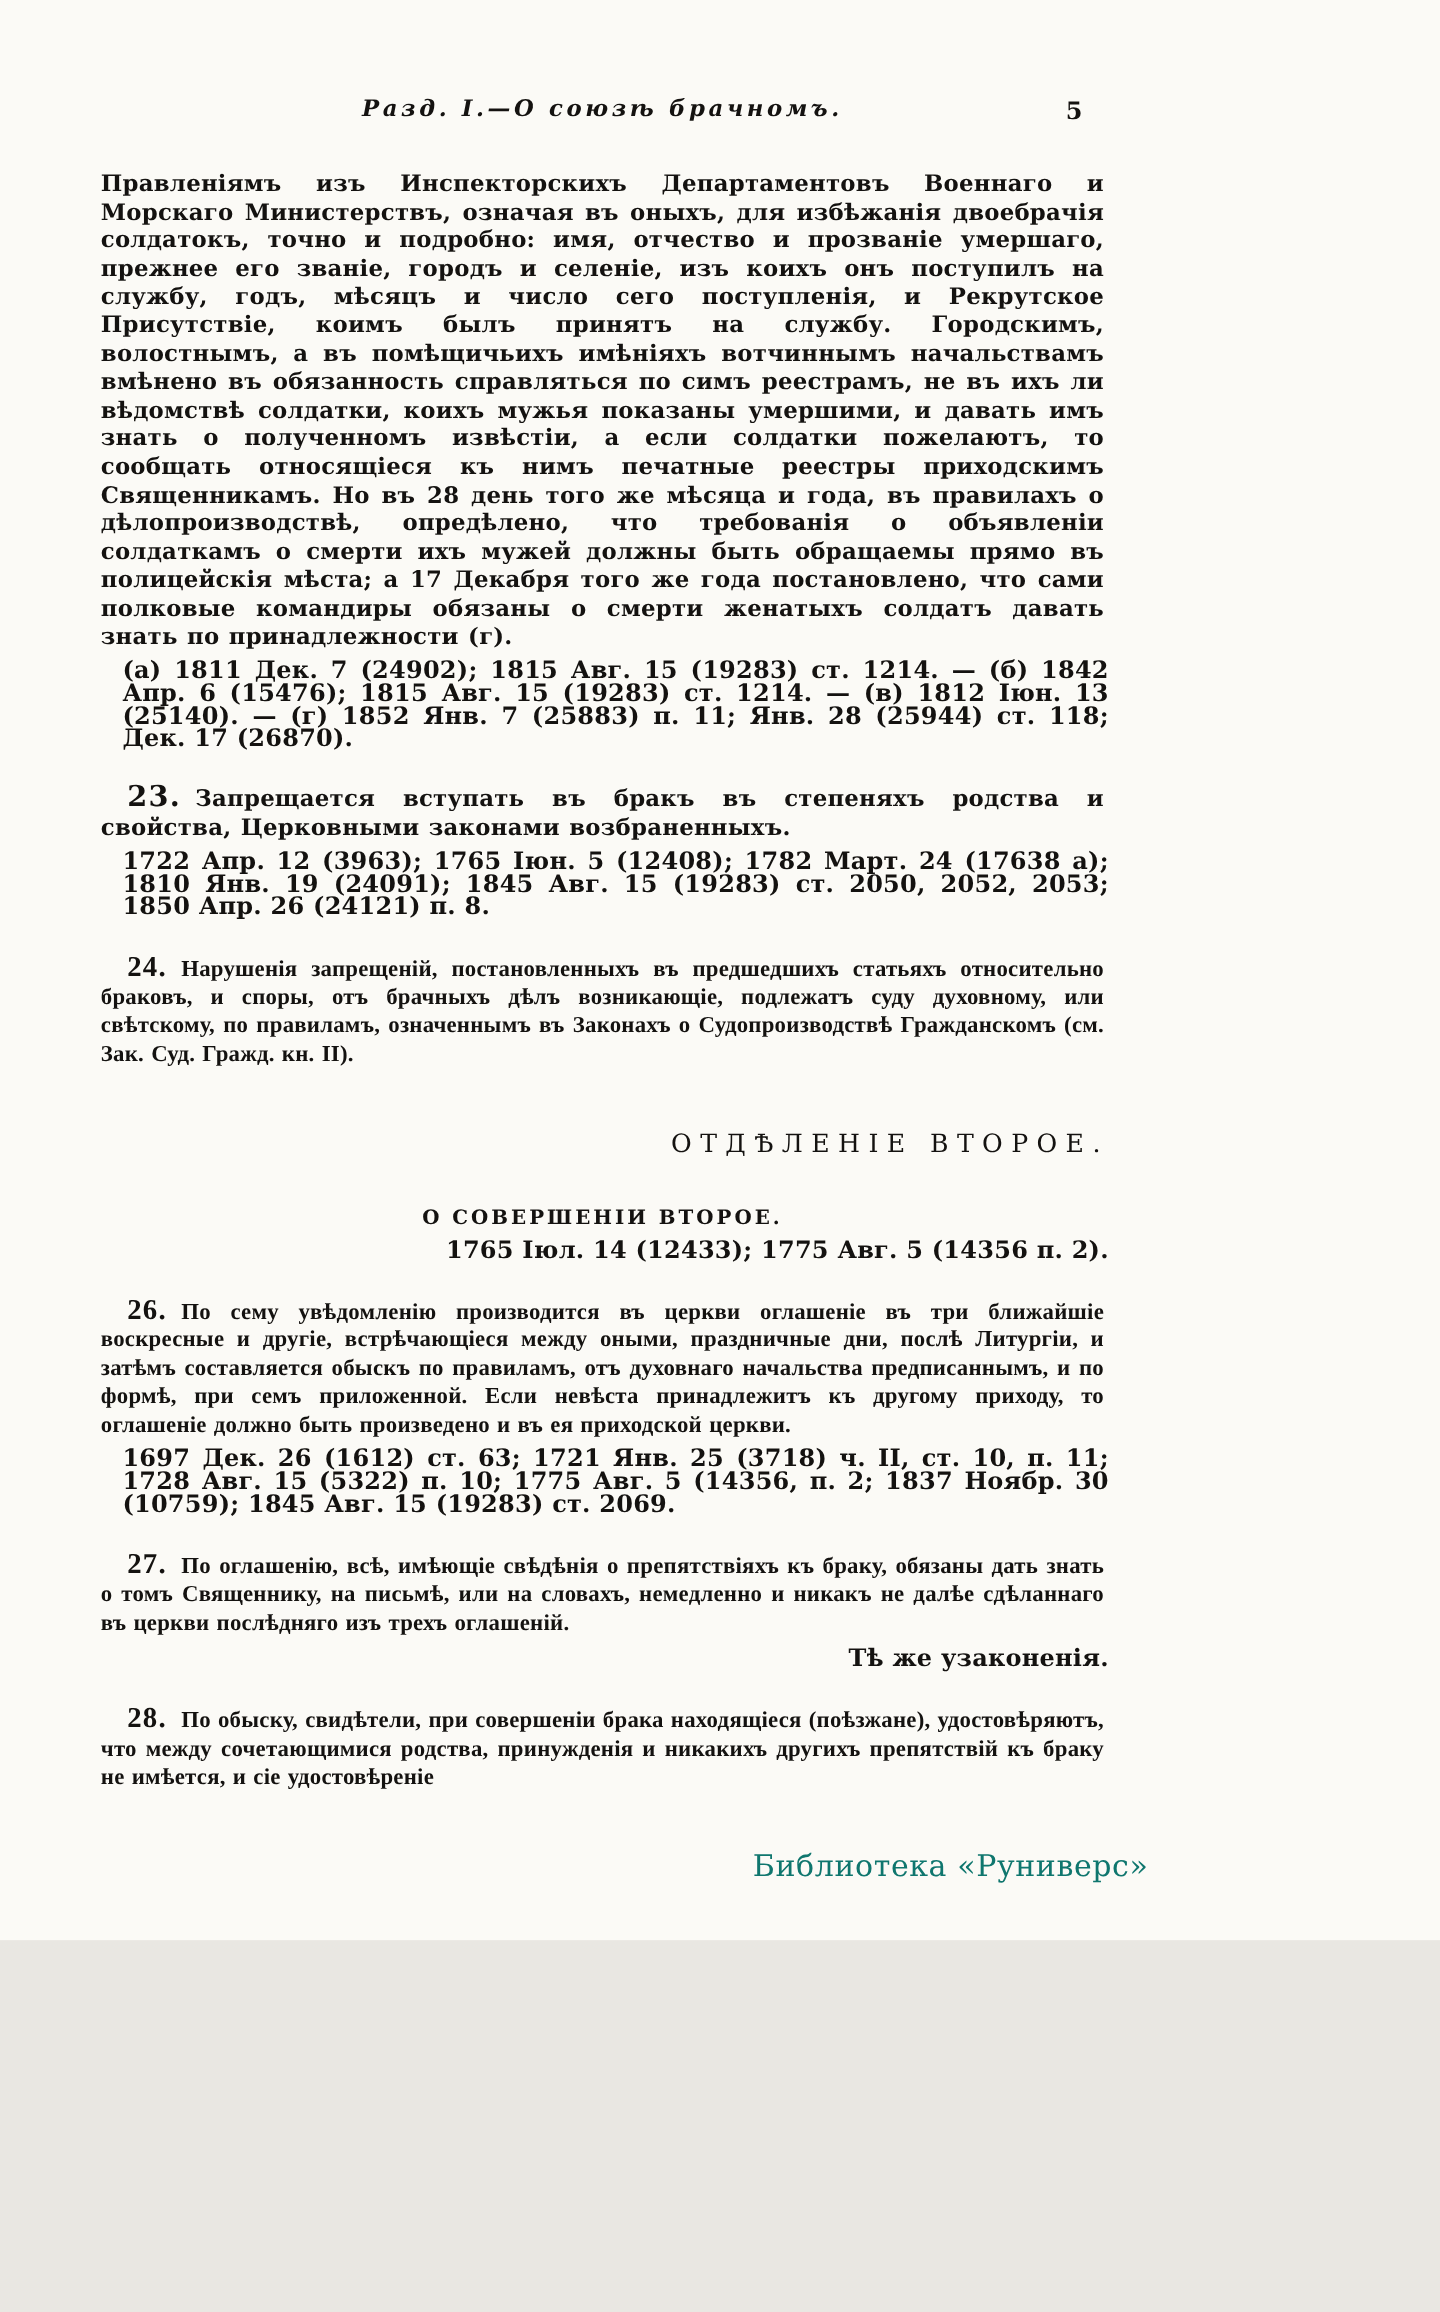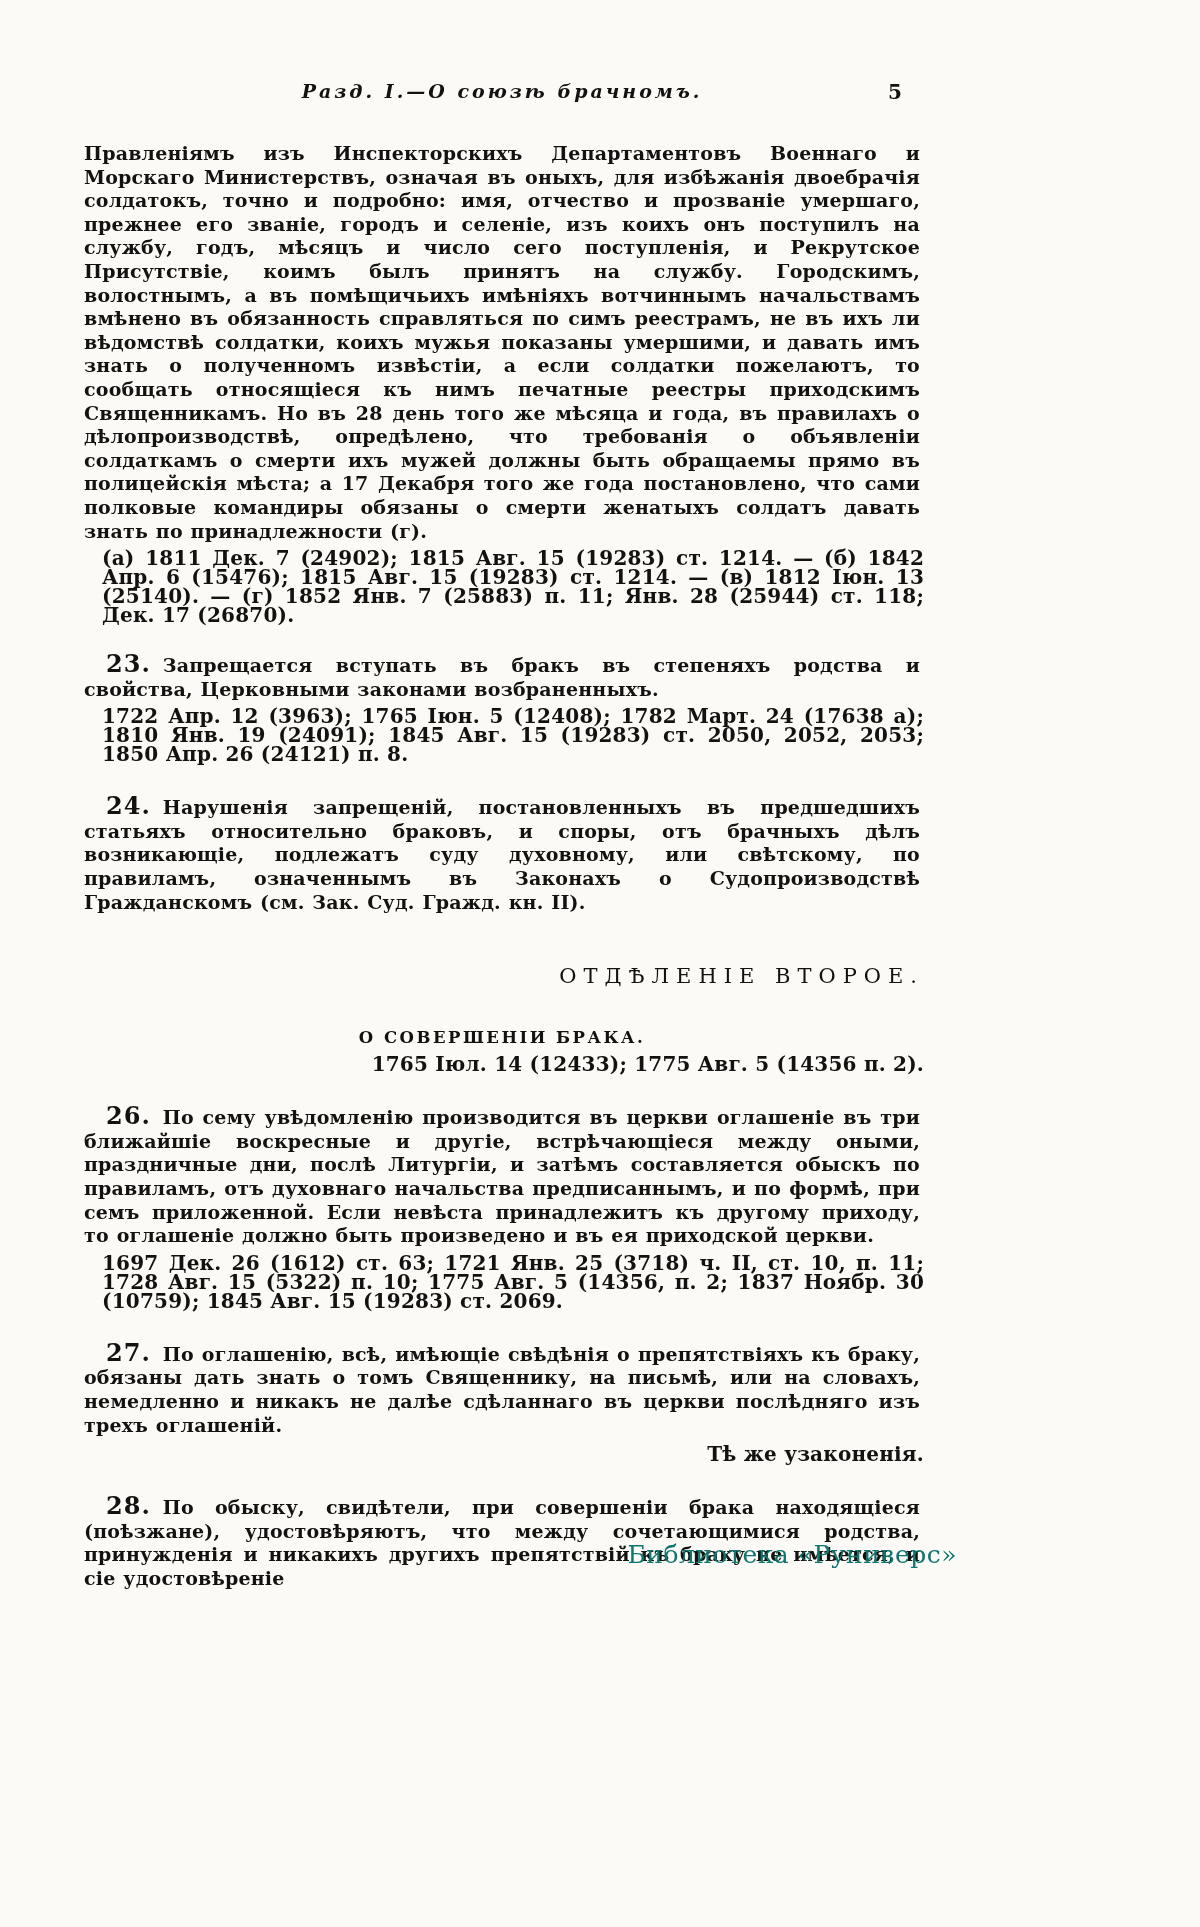--- a/index.html
+++ b/index.html
@@ -3,21 +3,21 @@
 <meta charset="utf-8">
 <style>
   html, body {
     margin: 0;
     padding: 0;
     background: #e9e7e2;
   }
   .page {
     position: relative;
     width: 1200px;
-    height: 1927px;
+    height: 1617px;
     margin: 0 auto;
     background: #fbfaf6;
     font-family: "DejaVu Serif", "Liberation Serif", serif;
     color: #141210;
     overflow: hidden;
     box-sizing: border-box;
   }
   .content {
     position: absolute;
     left: 80px;
@@ -86,20 +86,21 @@
   }
   .section-subheading {
     margin: 40px 0 0 0;
     text-align: center;
     font-size: 16.5px;
     font-weight: bold;
     letter-spacing: 2.5px;
   }
   .gap-before-article {
     margin-top: 30px;
+    font-family: Liberation Serif, serif;
   }
   .watermark {
     position: absolute;
     top: 1540px;
     right: 243px;
     font-family: "DejaVu Serif", "Liberation Serif", serif;
     font-size: 25px;
     color: #0f766e;
     letter-spacing: 0.5px;
   }
@@ -121,21 +122,21 @@
     <p class="para article">
       <span class="artnum">23.</span><span>Запрещается вступать въ бракъ въ степеняхъ родства и свойства, Церковными законами возбраненныхъ.</span>
     </p>
     <p class="footnote">1722 Апр. 12 (3963); 1765 Іюн. 5 (12408); 1782 Март. 24 (17638 а); 1810 Янв. 19 (24091); 1845 Авг. 15 (19283) ст. 2050, 2052, 2053; 1850 Апр. 26 (24121) п. 8.</p>
 
     <p class="para article gap-before-article">
       <span class="artnum">24.</span><span>Нарушенія запрещеній, постановленныхъ въ предшедшихъ статьяхъ относительно браковъ, и споры, отъ брачныхъ дѣлъ возникающіе, подлежатъ суду духовному, или свѣтскому, по правиламъ, означеннымъ въ Законахъ о Судопроизводствѣ Гражданскомъ (см. Зак. Суд. Гражд. кн. II).</span>
     </p>
 
     <h2 class="section-heading">ОТДѢЛЕНІЕ ВТОРОЕ.</h2>
-    <h3 class="section-subheading">О СОВЕРШЕНІИ БРАКА.</h3>
+    <h3 class="section-subheading">О СОВЕРШЕНІИ ВТОРОЕ.</h3>
 
     <p class="footnote centered">1765 Іюл. 14 (12433); 1775 Авг. 5 (14356 п. 2).</p>
 
     <p class="para article gap-before-article">
       <span class="artnum">26.</span><span>По сему увѣдомленію производится въ церкви оглашеніе въ три ближайшіе воскресные и другіе, встрѣчающіеся между оными, праздничные дни, послѣ Литургіи, и затѣмъ составляется обыскъ по правиламъ, отъ духовнаго начальства предписаннымъ, и по формѣ, при семъ приложенной. Если невѣста принадлежитъ къ другому приходу, то оглашеніе должно быть произведено и въ ея приходской церкви.</span>
     </p>
     <p class="footnote">1697 Дек. 26 (1612) ст. 63; 1721 Янв. 25 (3718) ч. II, ст. 10, п. 11; 1728 Авг. 15 (5322) п. 10; 1775 Авг. 5 (14356, п. 2; 1837 Ноябр. 30 (10759); 1845 Авг. 15 (19283) ст. 2069.</p>
 
     <p class="para article gap-before-article">
       <span class="artnum">27.</span><span>По оглашенію, всѣ, имѣющіе свѣдѣнія о препятствіяхъ къ браку, обязаны дать знать о томъ Священнику, на письмѣ, или на словахъ, немедленно и никакъ не далѣе сдѣланнаго въ церкви послѣдняго изъ трехъ оглашеній.</span>

